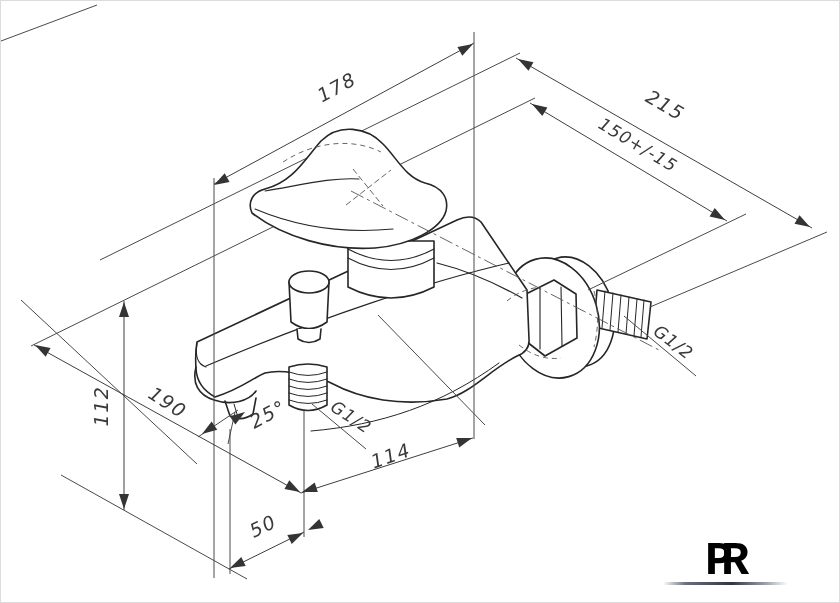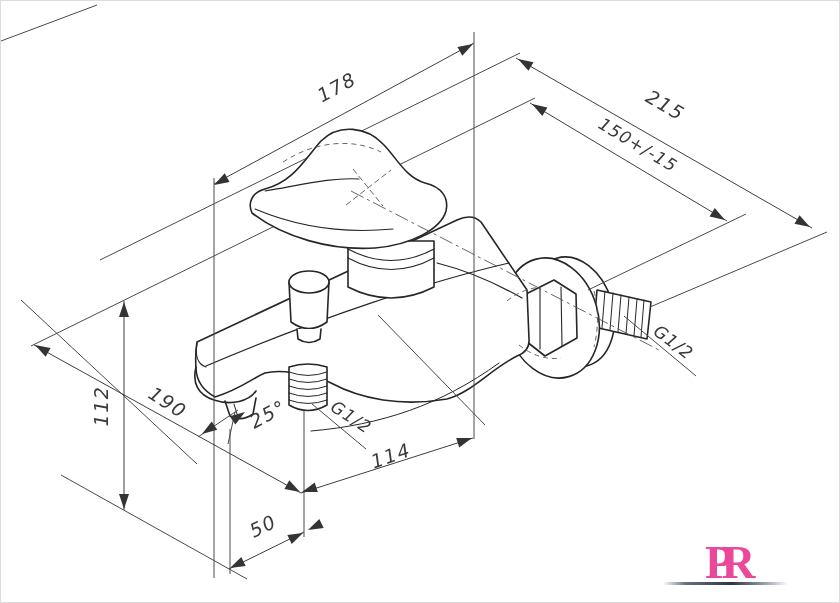--- a/index.html
+++ b/index.html
@@ -22,24 +22,24 @@
     text-anchor:middle;
   }
   .dimtext.small{font-size:17px;letter-spacing:1px;}
   #logo{
     position:absolute;left:698px;top:540px;
     width:120px;height:52px;
     pointer-events:none;
   }
   #logo .monogram{
     position:absolute;left:6px;top:-6px;
-    font-family:Liberation Serif, serif;
+    font-family:Liberation Mono, monospace;
     font-size:47px;font-weight:600;
     letter-spacing:-0.26em;
-    color:#ec4899;
+    color:#000000;
   }
   #logo .underline{
     position:absolute;left:-36px;top:41px;
     width:125px;height:2.5px;border-radius:2px;
     background:linear-gradient(to right, rgba(90,95,110,0), #6a7080 18%, #2f3542 55%, #9aa0ad 82%, rgba(90,95,110,0));
   }
 </style>
 </head>
 <body>
 

